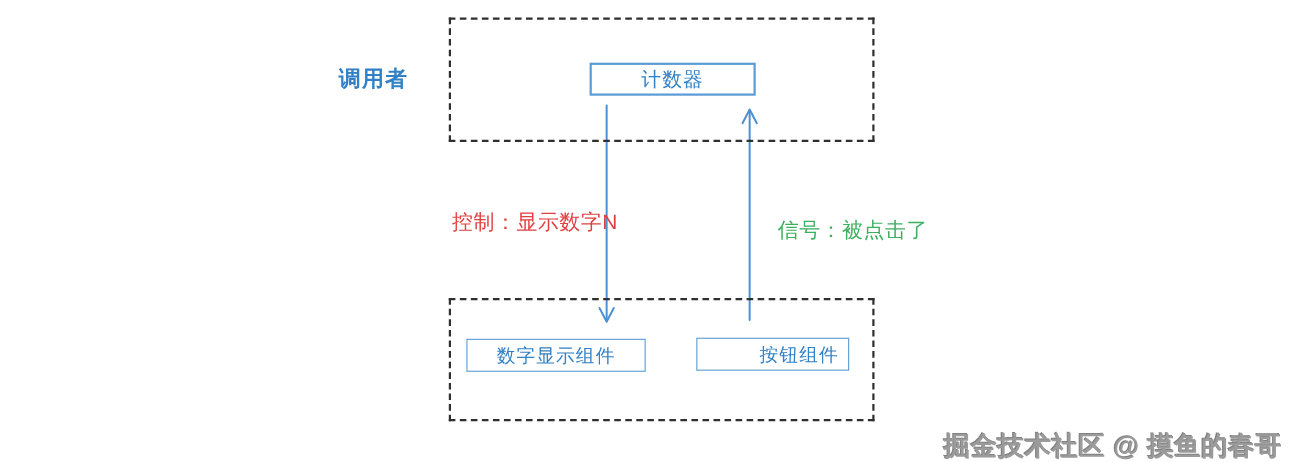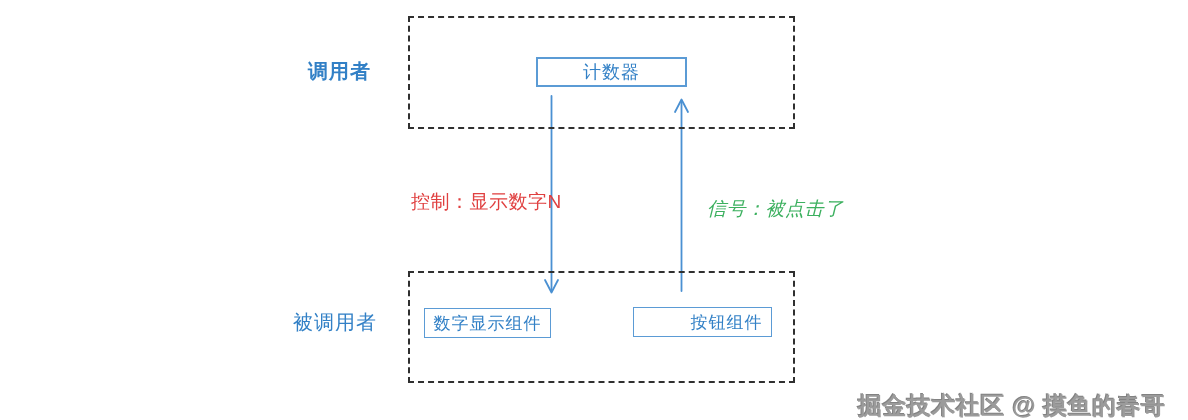--- a/index.html
+++ b/index.html
@@ -50,40 +50,40 @@
     background: #ffffff;
     color: var(--blue-text);
     display: flex;
     align-items: center;
     justify-content: center;
     font-size: 18px;
     letter-spacing: 1px;
     white-space: nowrap;
   }
   .counter-node { left: 536px; top: 57px;  width: 151px; height: 30px; }
-  .display-node { left: 424px; top: 308px; width: 127px; height: 30px; border-width: 1.5px; font-size: 17px; }
+  .display-node { left: 424px; top: 308px; width: 163px; height: 30px; border-width: 1.5px; font-size: 17px; }
   .button-node  { left: 633px; top: 307px; width: 139px; height: 30px; border-width: 1.5px; font-size: 17px; padding-left: 48px; }
   .group-label {
     position: absolute;
     color: var(--blue-text);
     font-size: 20px;
     letter-spacing: 1px;
     white-space: nowrap;
   }
   .caller-label { left: 308px; top: 58px; font-weight: bold; }
   .callee-label { left: 293px; top: 309px; }
   .edge-label {
     position: absolute;
     font-size: 19px;
     letter-spacing: 0.5px;
     white-space: nowrap;
     margin-left: 17px;
   }
   .control-label { color: var(--red);   left: 394px; top: 189px; }
-  .signal-label  { color: var(--green); left: 690px; top: 196px; font-style: italic; }
+  .signal-label  { color: var(--green); left: 690px; top: 196px; }
   .watermark {
     position: absolute;
     left: 858px; top: 390px;
     font-size: 24px;
     font-weight: bold;
     color: var(--watermark);
     text-shadow: -1px -1px 0 #828282, 2px 2px 1px #ffffff;
     letter-spacing: 0.5px;
     white-space: nowrap;
   }
@@ -107,21 +107,20 @@
   <div class="group-label caller-label">调用者</div>
 
   <div class="dashed-box caller-box"></div>
 
   <div class="node counter-node">计数器</div>
 
   <div class="edge-label control-label">控制：显示数字N</div>
 
   <div class="edge-label signal-label">信号：被点击了</div>
 
-  <div class="group-label callee-label">被调用者</div>
 
   <div class="dashed-box callee-box"></div>
 
   <div class="node display-node">数字显示组件</div>
 
   <div class="node button-node">按钮组件</div>
 
   <div class="watermark">掘金技术社区 @ 摸鱼的春哥</div>
 
 </div>

